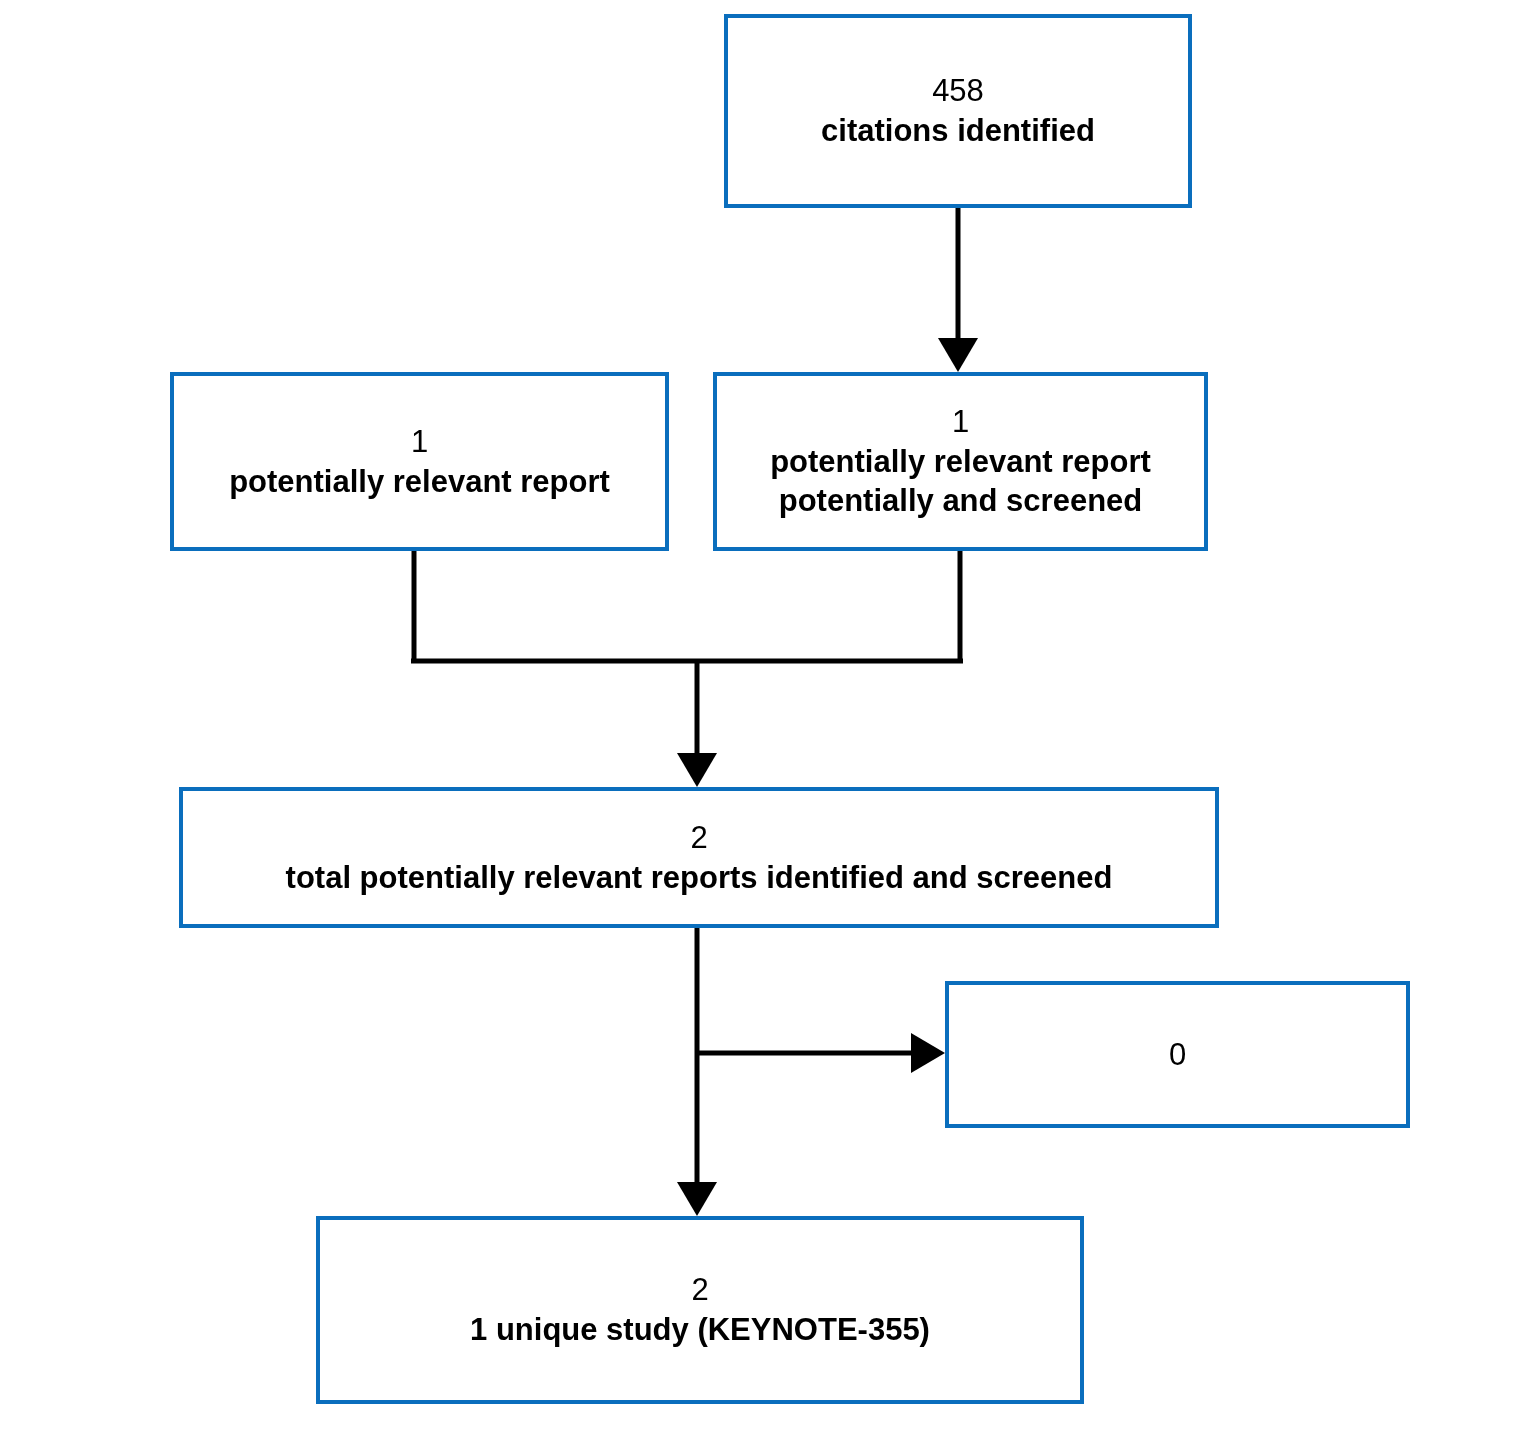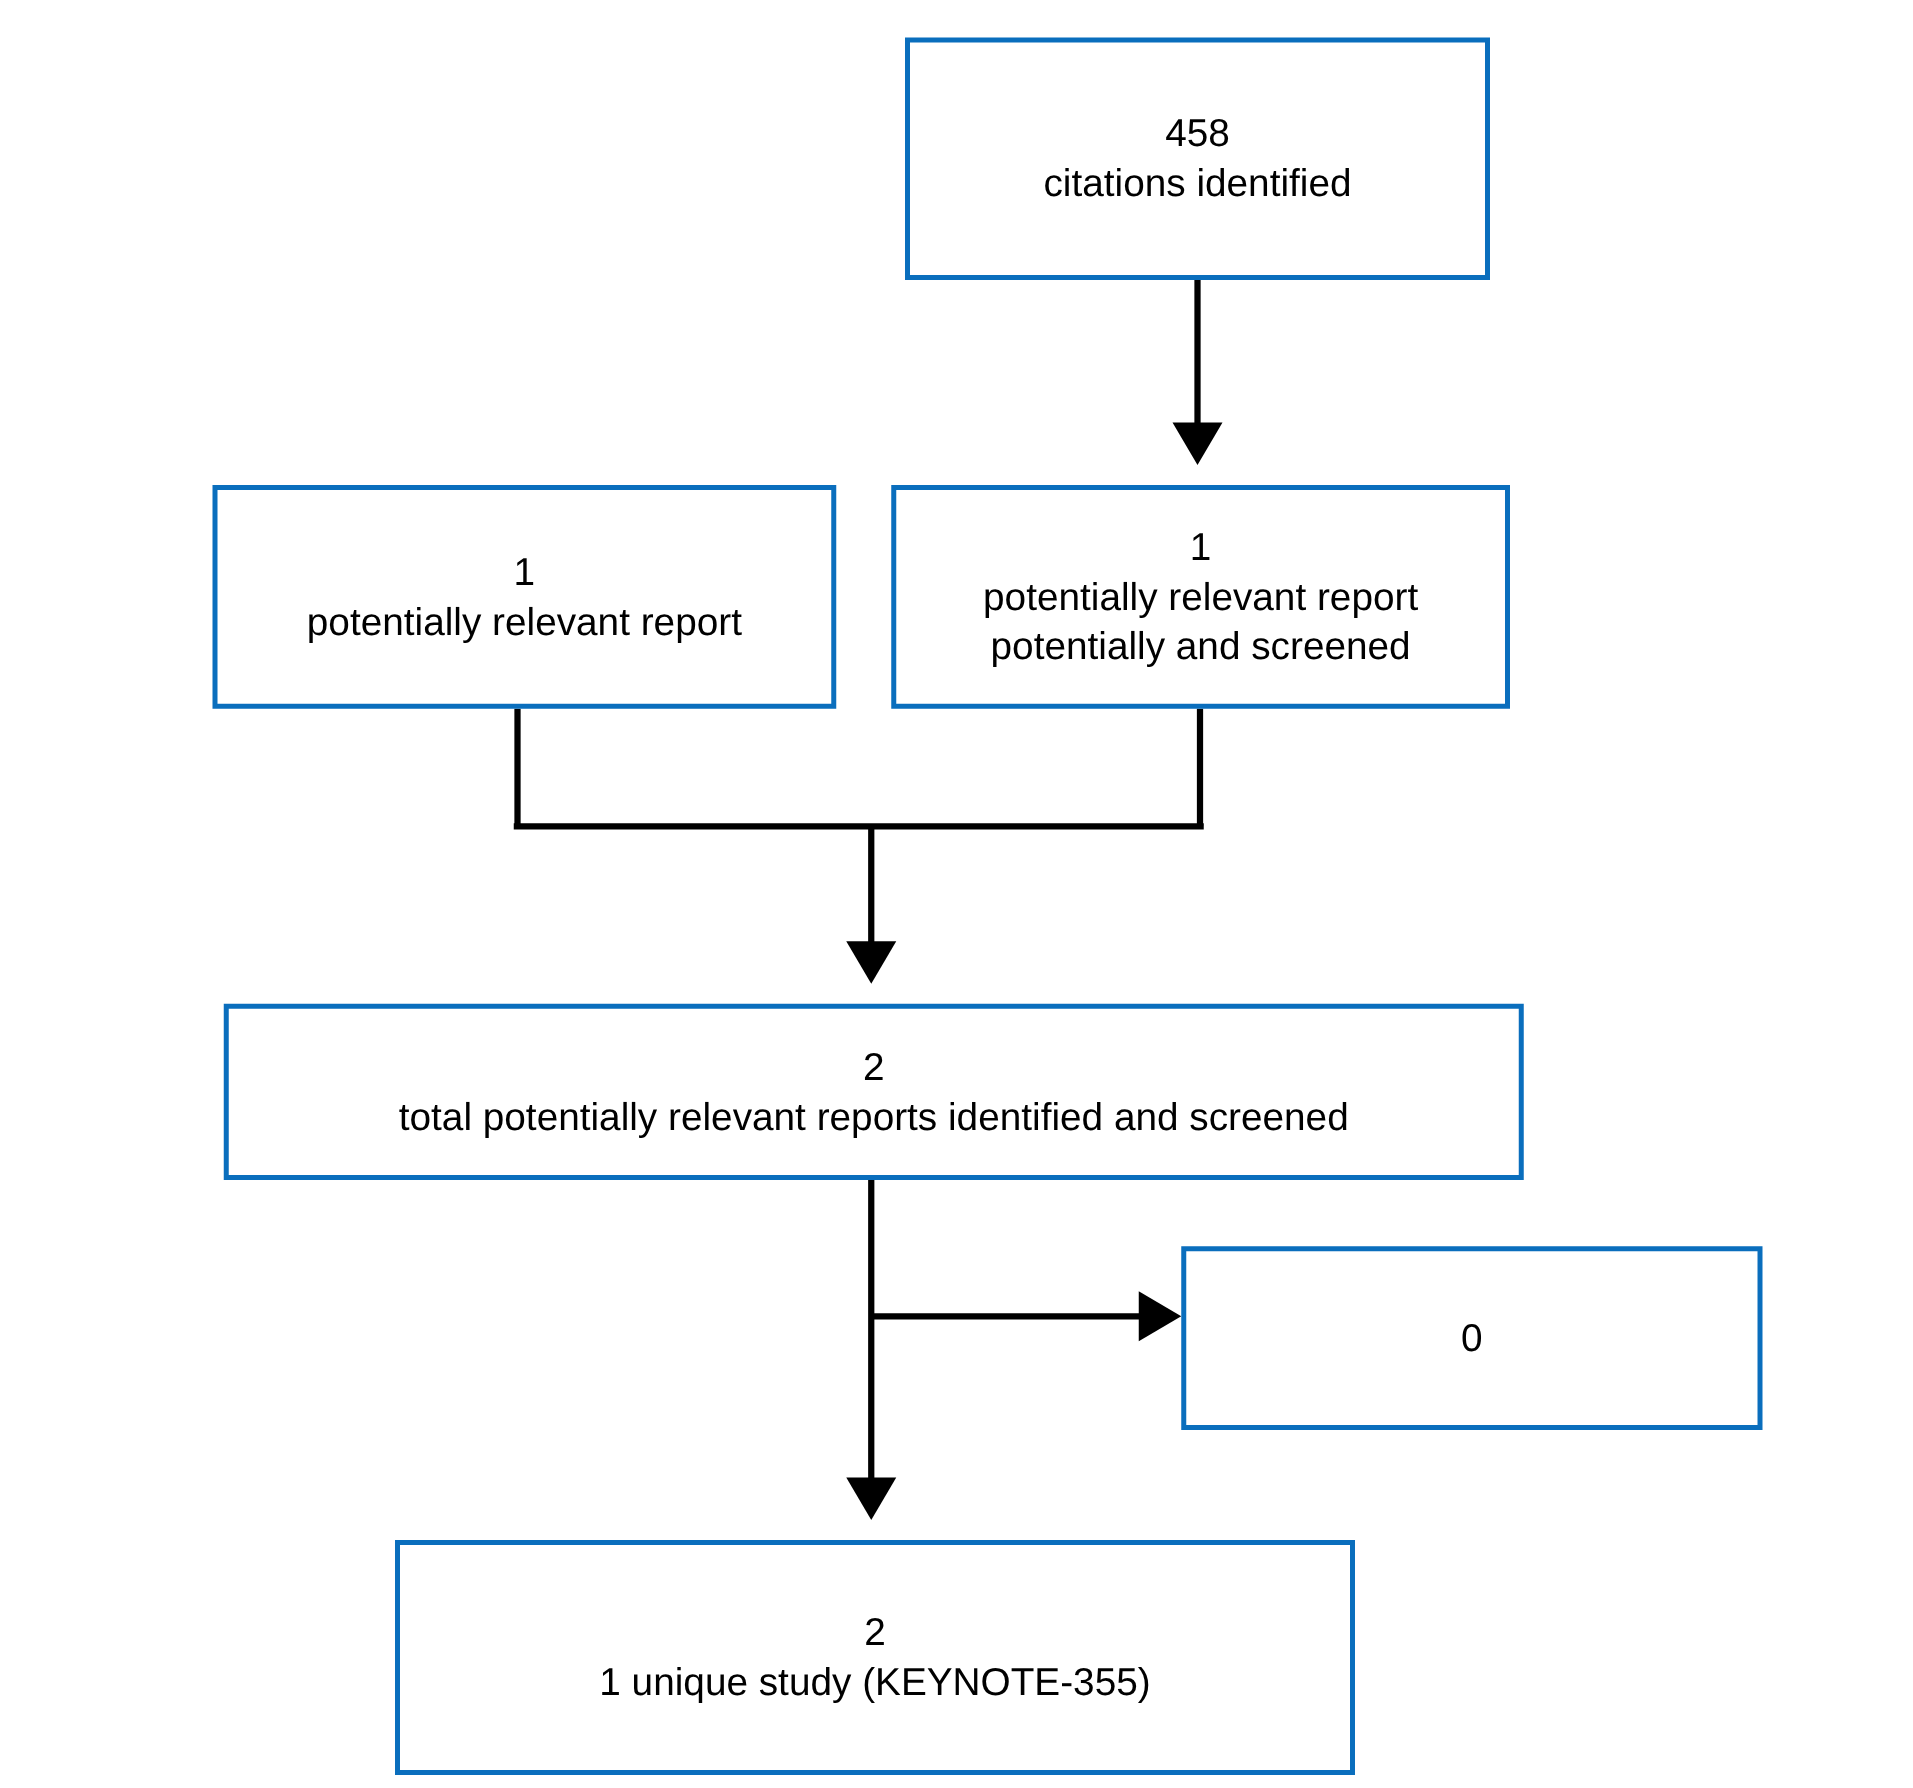--- a/index.html
+++ b/index.html
@@ -34,28 +34,28 @@
     background: #ffffff;
     display: flex;
     flex-direction: column;
     align-items: center;
     justify-content: center;
     text-align: center;
     line-height: 1.28;
     font-size: 31px;
     color: #000000;
     z-index: 2;
-    margin-top: 16px;
   }
   .node .count {
     display: block;
   }
   .node .label-line {
     display: block;
     white-space: pre;
+    font-weight: bold;
   }
   
   #node-citations      { left: 724px;  top: 14px;   width: 468px; height: 194px; }
   #node-other-sources  { left: 170px;  top: 372px;  width: 499px; height: 179px; }
   #node-screened       { left: 713px;  top: 372px;  width: 495px; height: 179px; }
   #node-total-screened { left: 179px;  top: 787px;  width: 1040px; height: 141px; }
   #node-excluded       { left: 945px;  top: 981px;  width: 465px; height: 147px; }
   #node-included       { left: 316px;  top: 1216px; width: 768px; height: 188px; }
 </style>
 </head>

